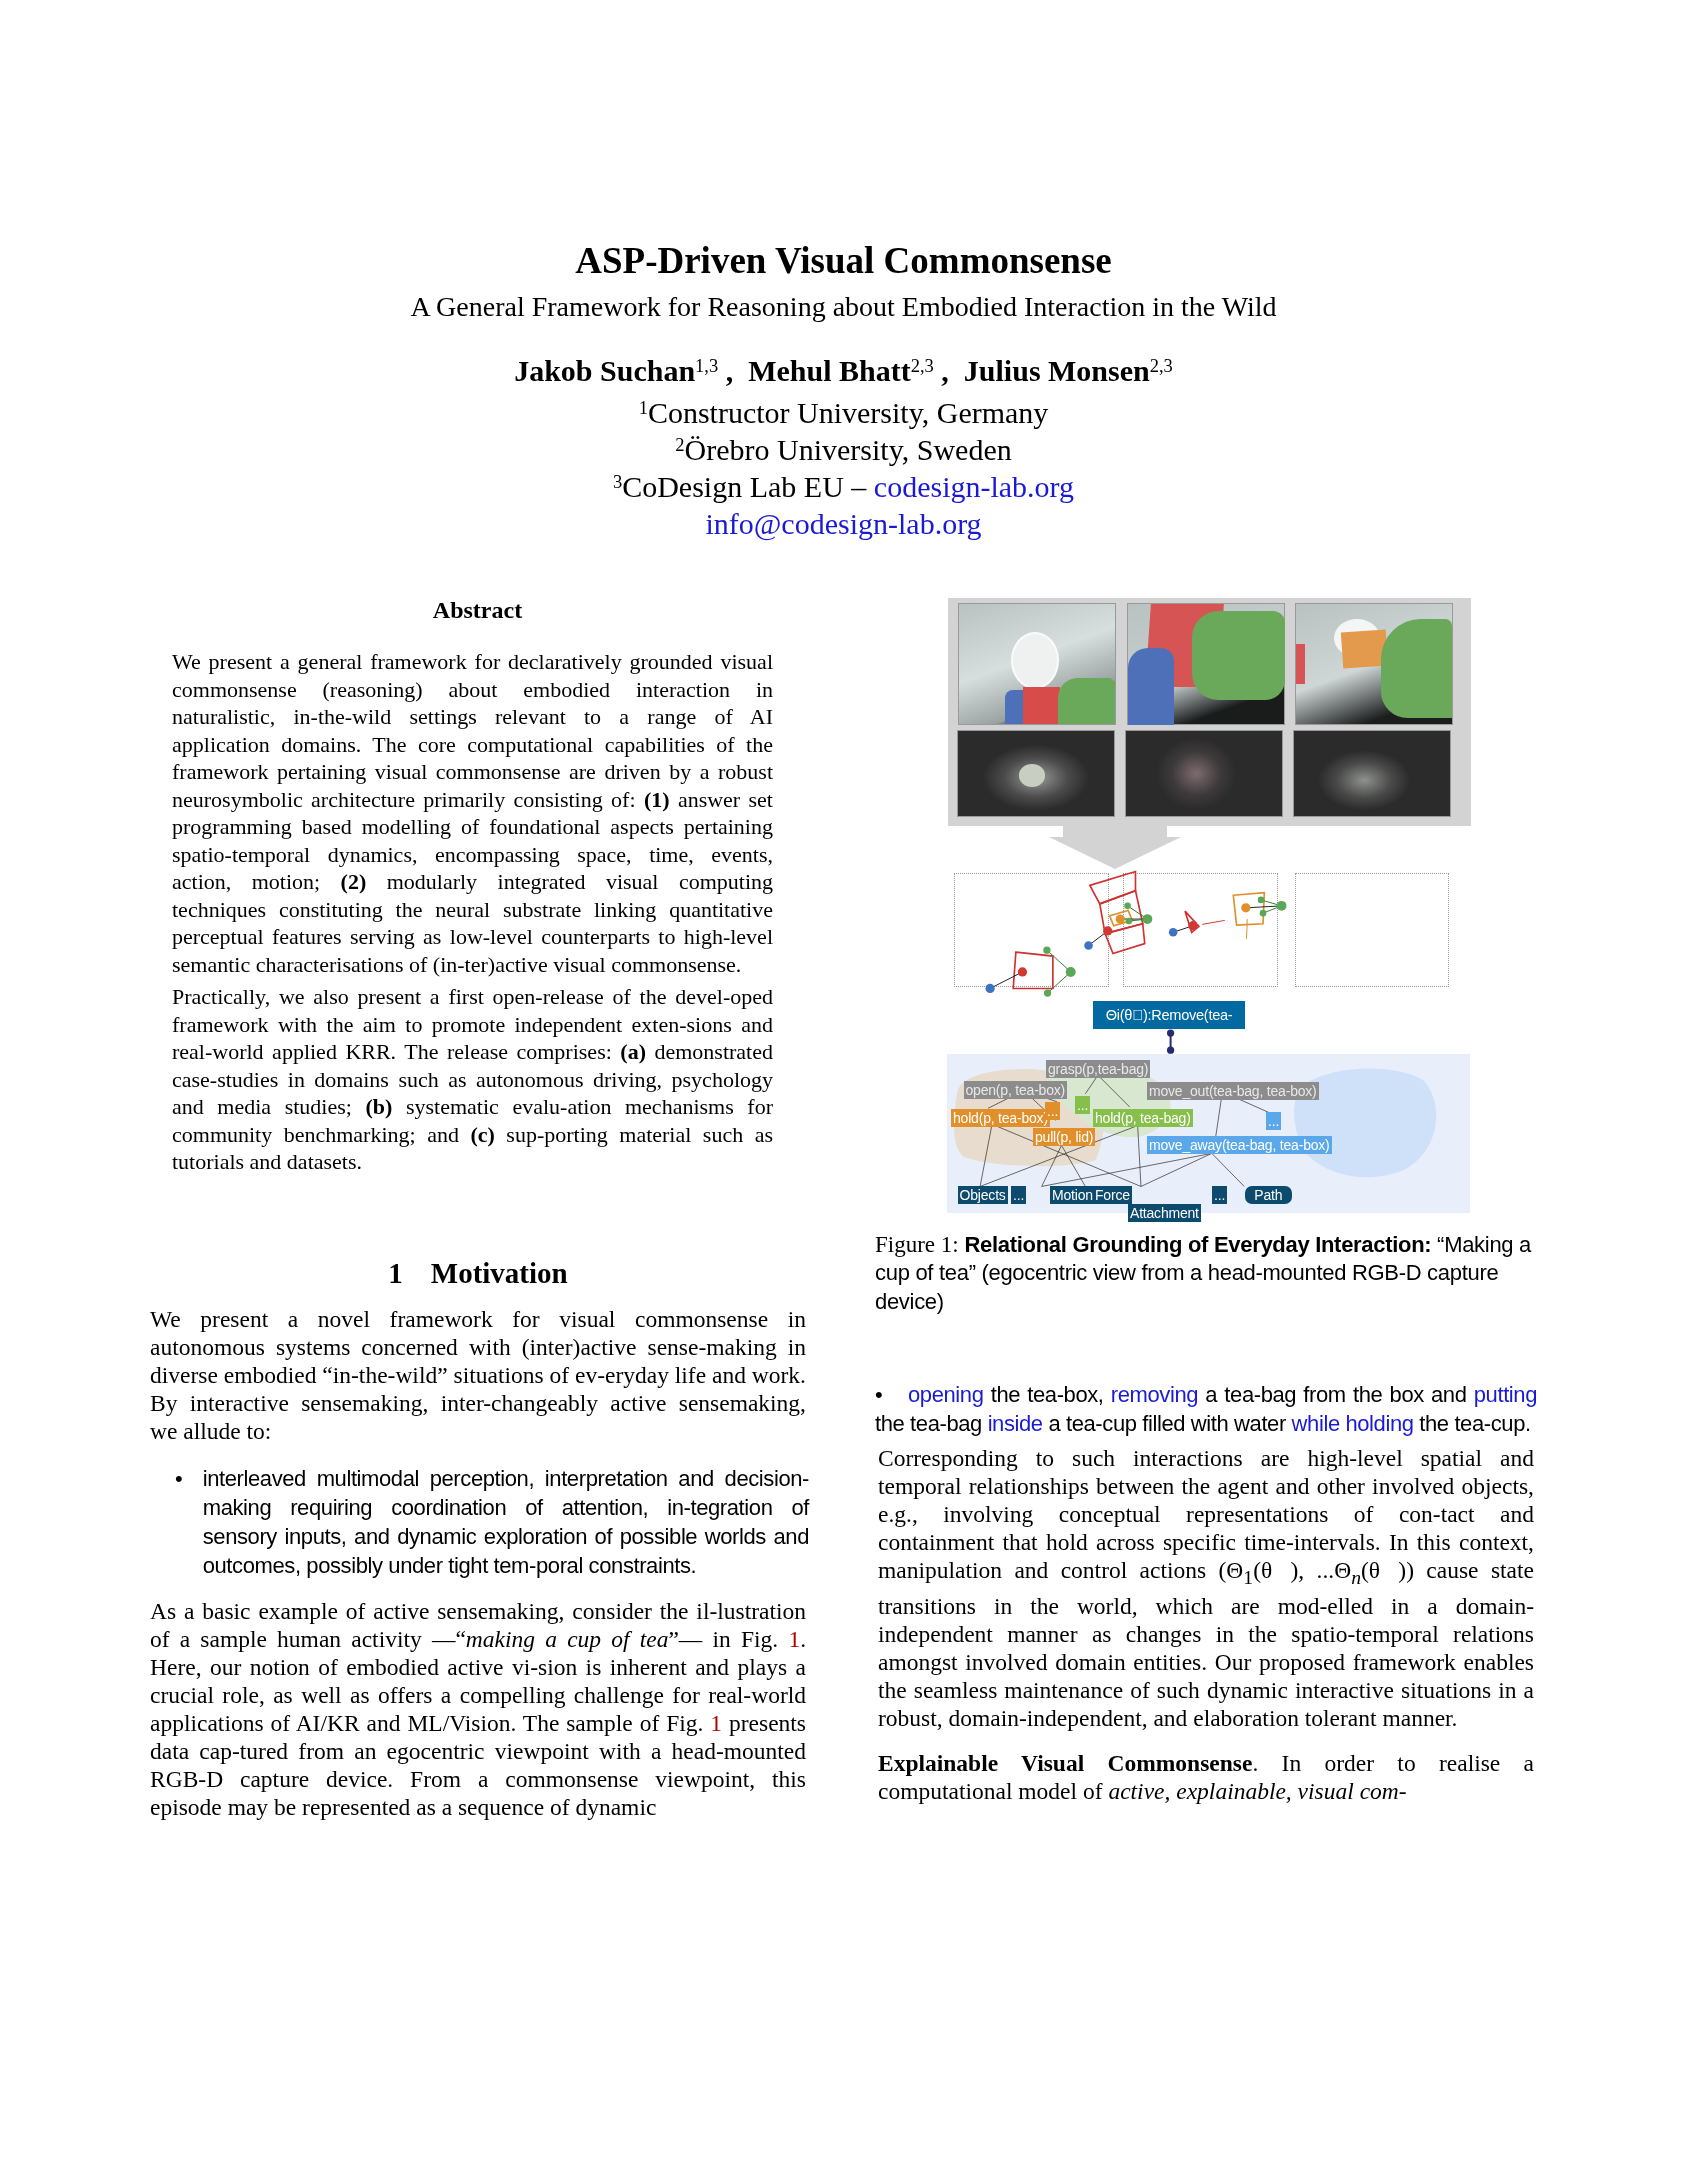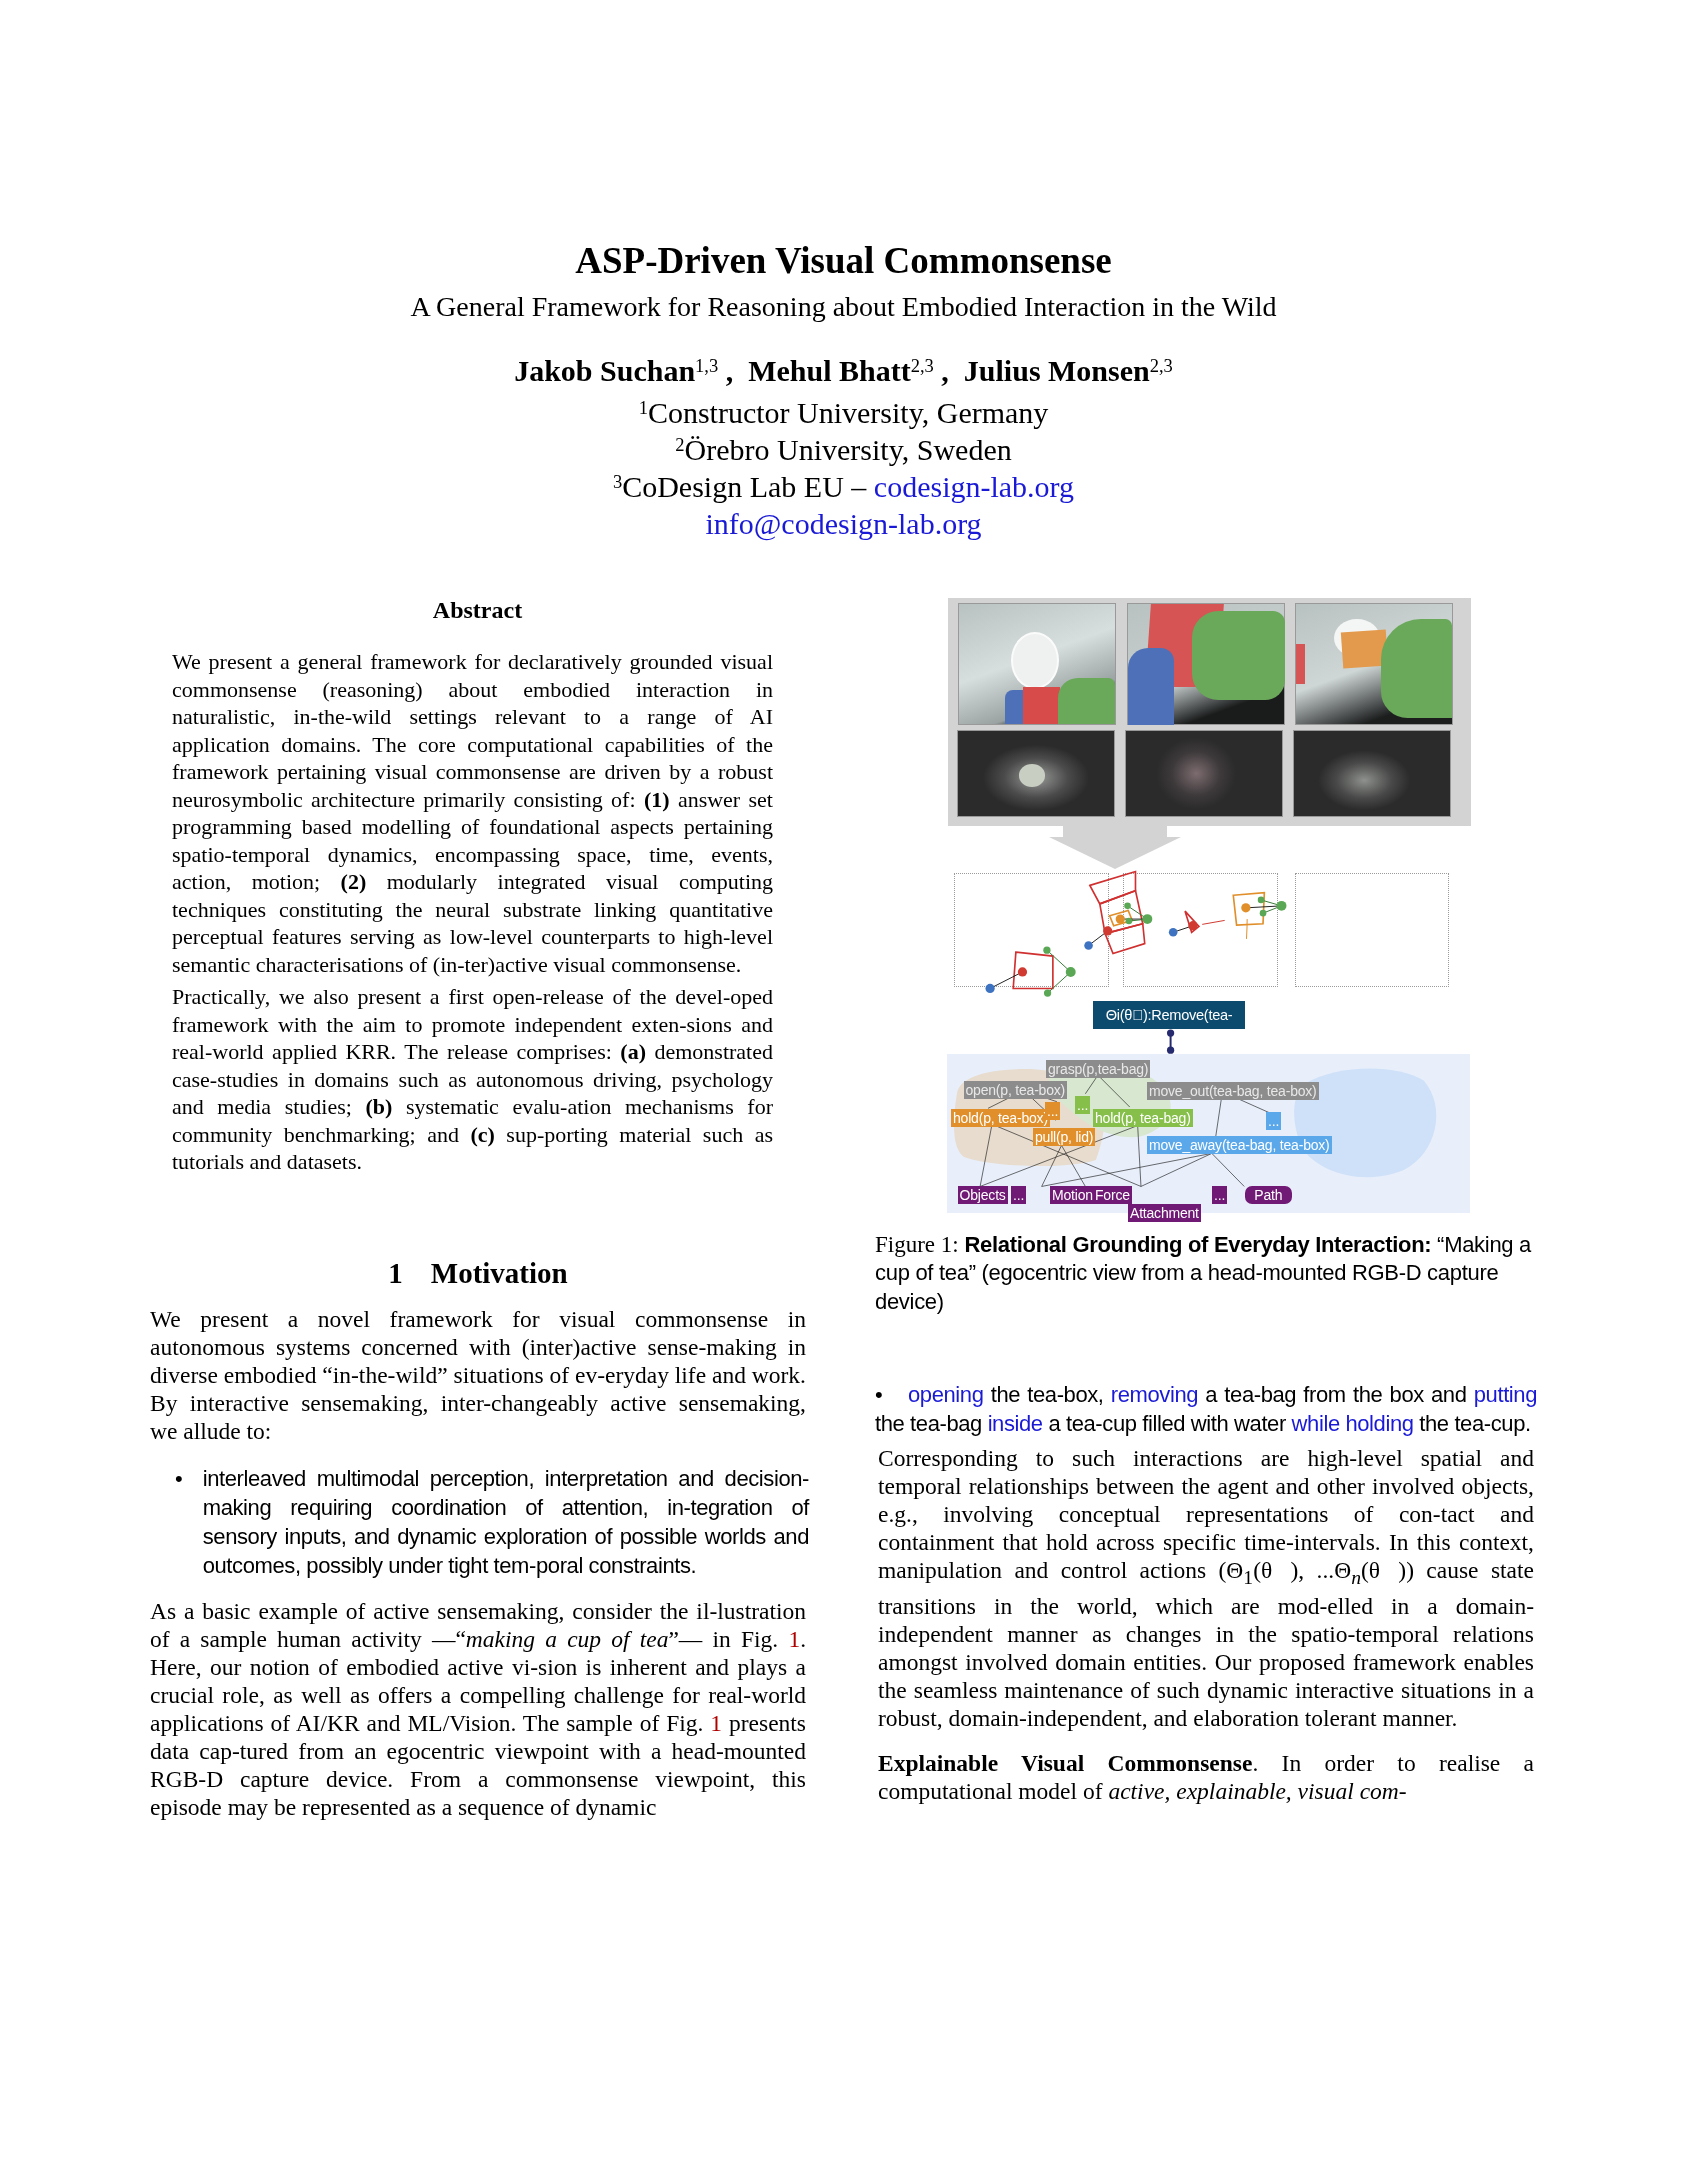--- a/index.html
+++ b/index.html
@@ -29,28 +29,28 @@
   .caption { left:875px; width:662px; top:1231px; font-size:23px; line-height:28.4px; }
   .caption .lbl { font-family:"Liberation Serif", serif; }
   .caption .sans { font-family:"Liberation Sans", sans-serif; font-size:22px; letter-spacing:-0.3px; }
   
   .fig { left:939px; top:592px; width:539px; height:625px; }
   .gray-panel { left:8.6px; top:6px; width:523px; height:228px; background:#d3d3d3; }
   .photo { position:absolute; border:0.7px solid #999; }
   .arrow-shaft { left:124px; top:234px; width:104px; height:11.2px; background:#d3d3d3; }
   .arrow-head { left:110px; top:245px; width:0; height:0; border-left:66px solid transparent; border-right:66px solid transparent; border-top:32px solid #d3d3d3; }
   .dotbox { position:absolute; border:1.3px dotted #9a9a9a; }
-  .theta-box { left:154px; top:409px; width:152px; height:28px; background:#0c4a6e; color:#fff; font-family:"Liberation Sans", sans-serif; font-size:14.6px; line-height:28px; text-align:center; letter-spacing:-0.3px; }
+  .theta-box { left:154px; top:409px; width:152px; height:28px; background:#0369a1; color:#fff; font-family:"Liberation Sans", sans-serif; font-size:14.6px; line-height:28px; text-align:center; letter-spacing:-0.3px; }
   .blue-panel { left:8px; top:462px; width:523px; height:159px; background:#e8effb; }
   .node { position:absolute; font-family:"Liberation Sans", sans-serif; font-size:14px; line-height:18px; padding:0 2px; color:#fff; white-space:nowrap; letter-spacing:-0.2px; }
   .n-gray { background:#8c8c8c; color:#e8e8e8; }
   .n-orange { background:#e08f2a; }
   .n-lgreen { background:#86bf4a; }
   .n-blue { background:#5aa8ea; }
-  .n-dgreen { background:#701a75; }
+  .n-dgreen { background:#0c4a6e; }
 </style>
 </head>
 <body>
 
 <div class="abs center title">ASP-Driven Visual Commonsense</div>
 <div class="abs center subtitle">A General Framework for Reasoning about Embodied Interaction in the Wild</div>
 <div class="abs center authors">
   <span>Jakob Suchan</span><sup>1,3</sup> ,&nbsp;
   <span>Mehul Bhatt</span><sup>2,3</sup> ,&nbsp;
   <span>Julius Monsen</span><sup>2,3</sup>

